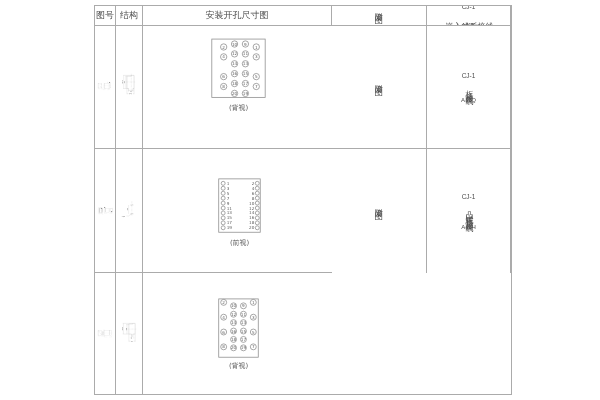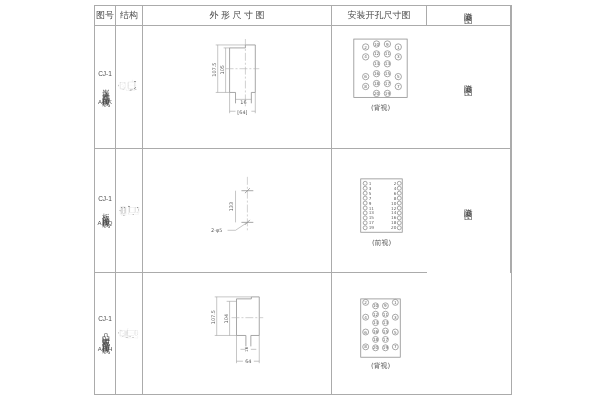--- a/index.html
+++ b/index.html
@@ -38,23 +38,20 @@
 <div id="page">
   <div class="tbl">
 
     <div class="cell hdr">
         <span>图号</span>
       </div>
     <div class="cell hdr">
         <span>结构</span>
       </div>
     <div class="cell hdr">
-        <span>外 形 尺 寸 图</span>
-      </div>
-    <div class="cell hdr">
         <span>安装开孔尺寸图</span>
       </div>
 
     <div class="cell">
       <div class="vtext">附图3</div>
     </div>
     <div class="cell struct">
       <div class="model">CJ-1</div>
       <div class="vtext">嵌入式后接线</div>
       <div class="model code">A11K</div>

